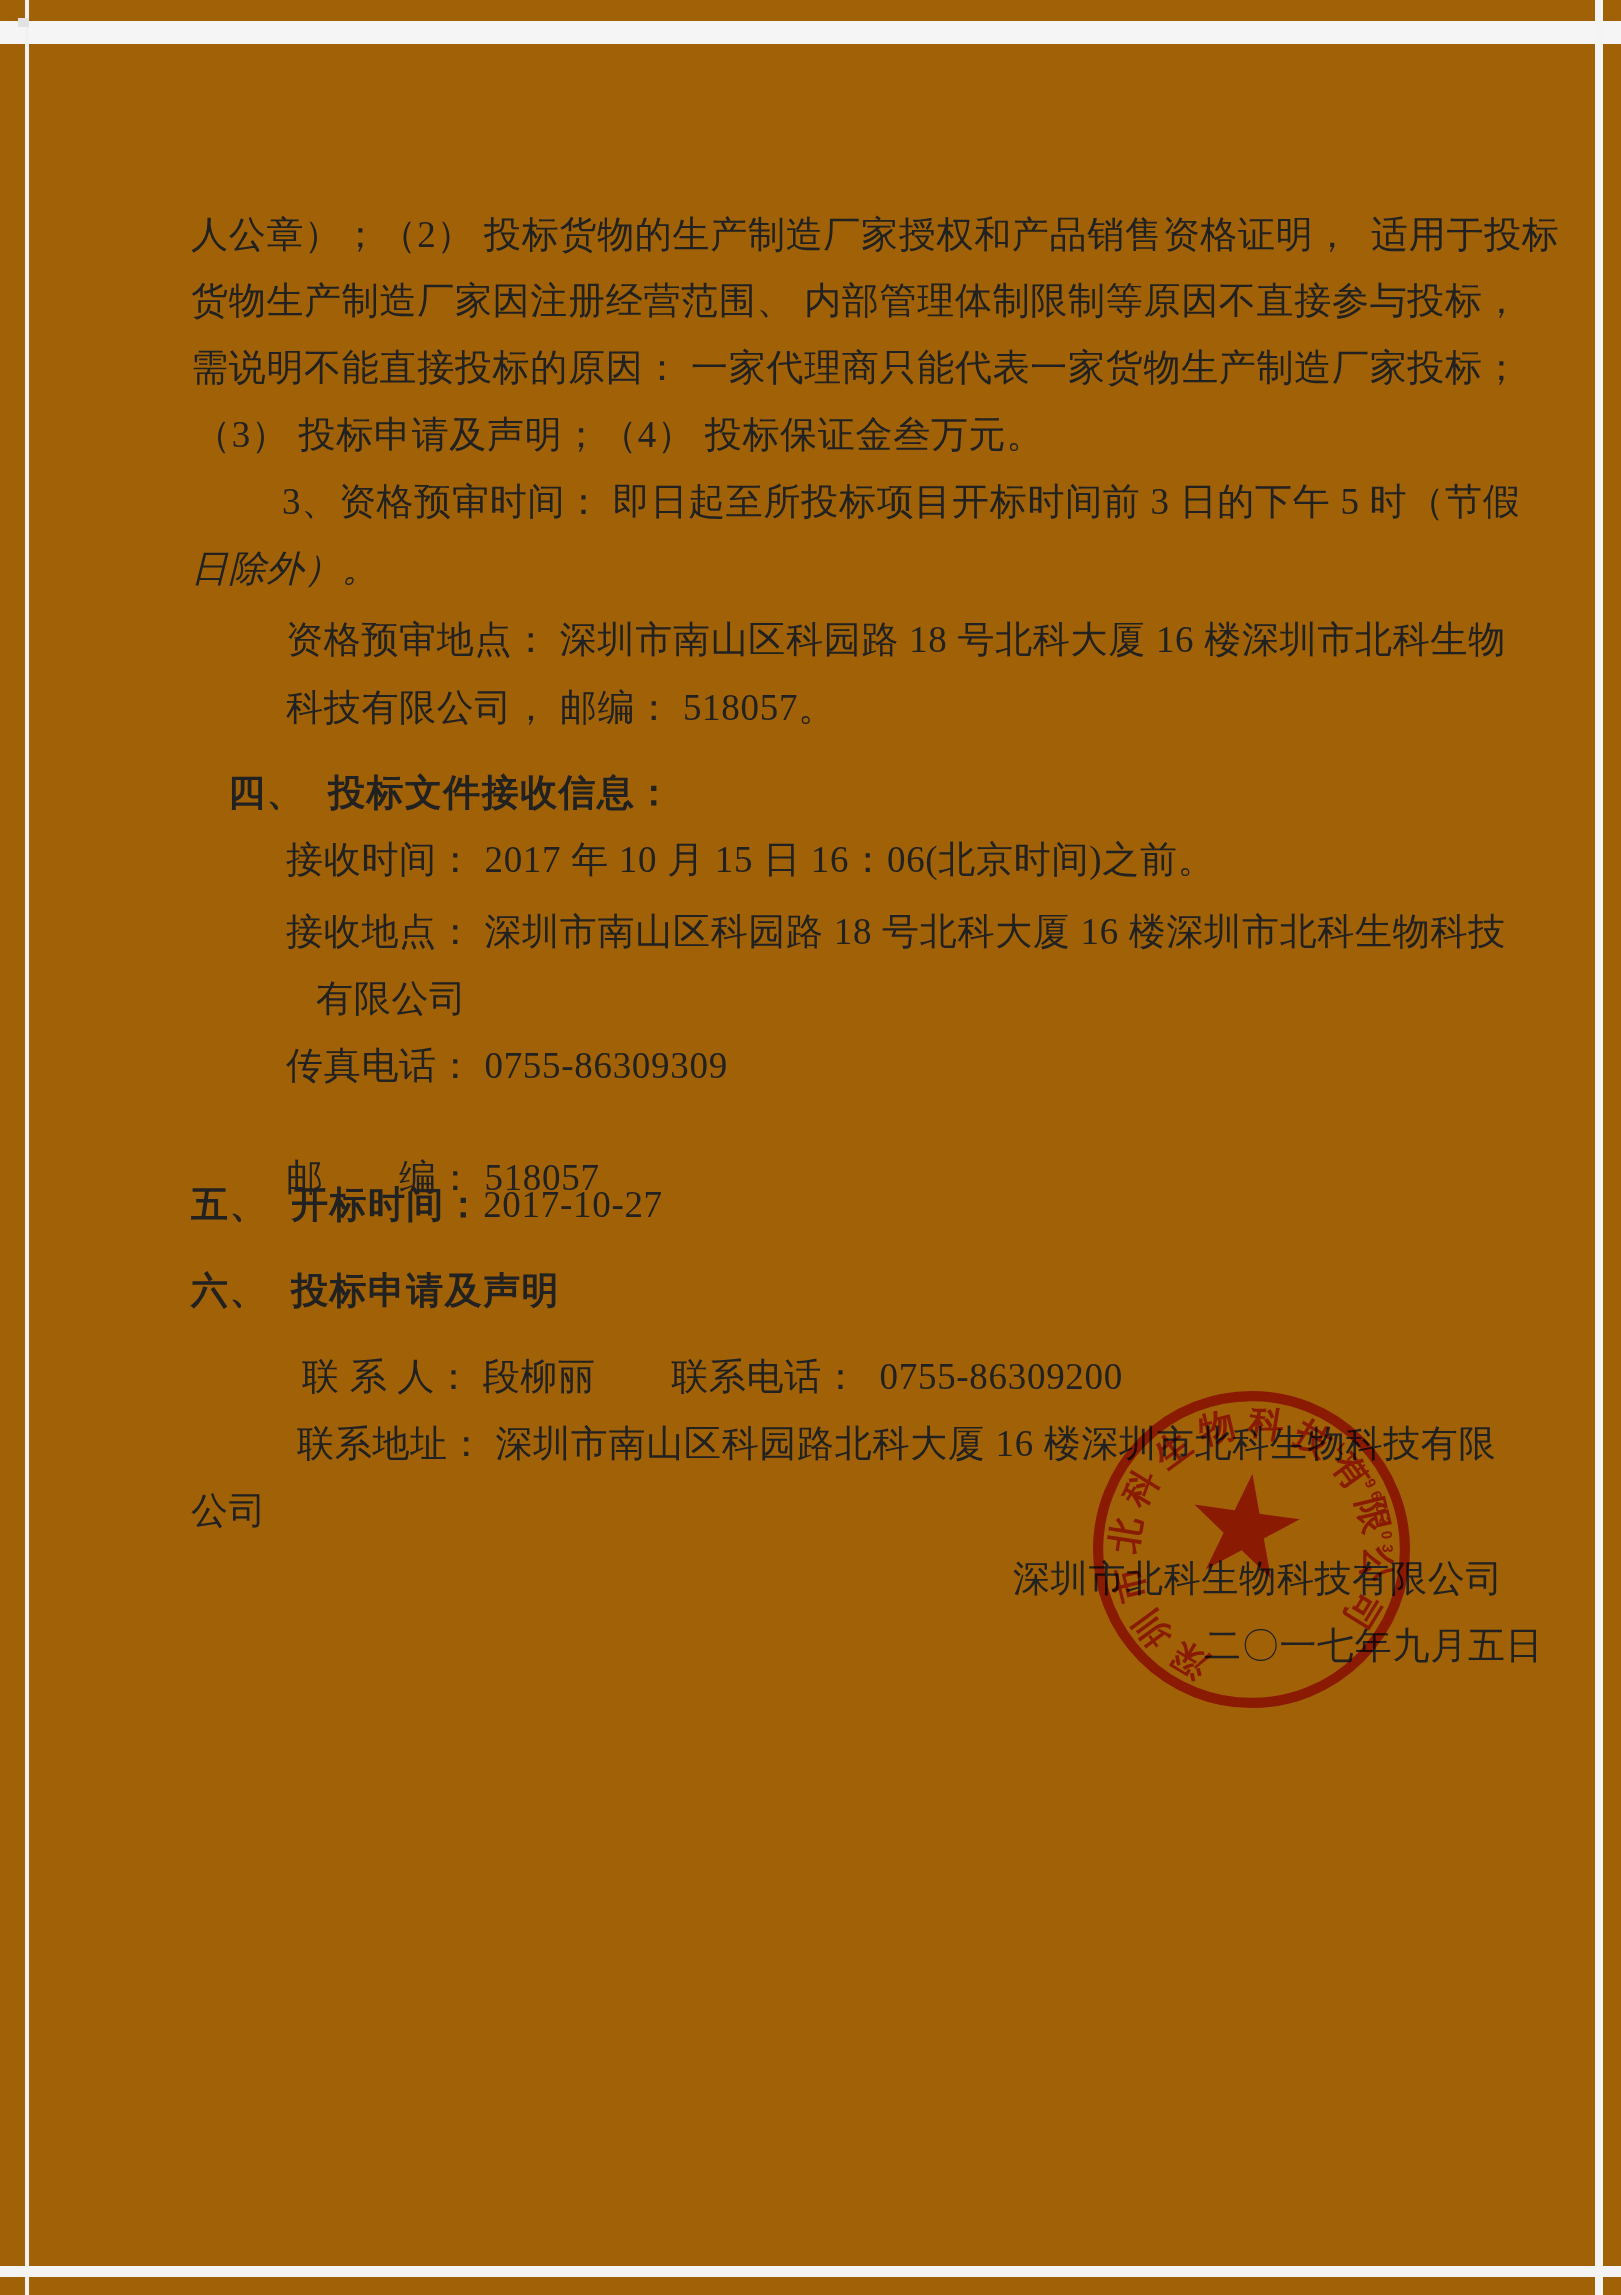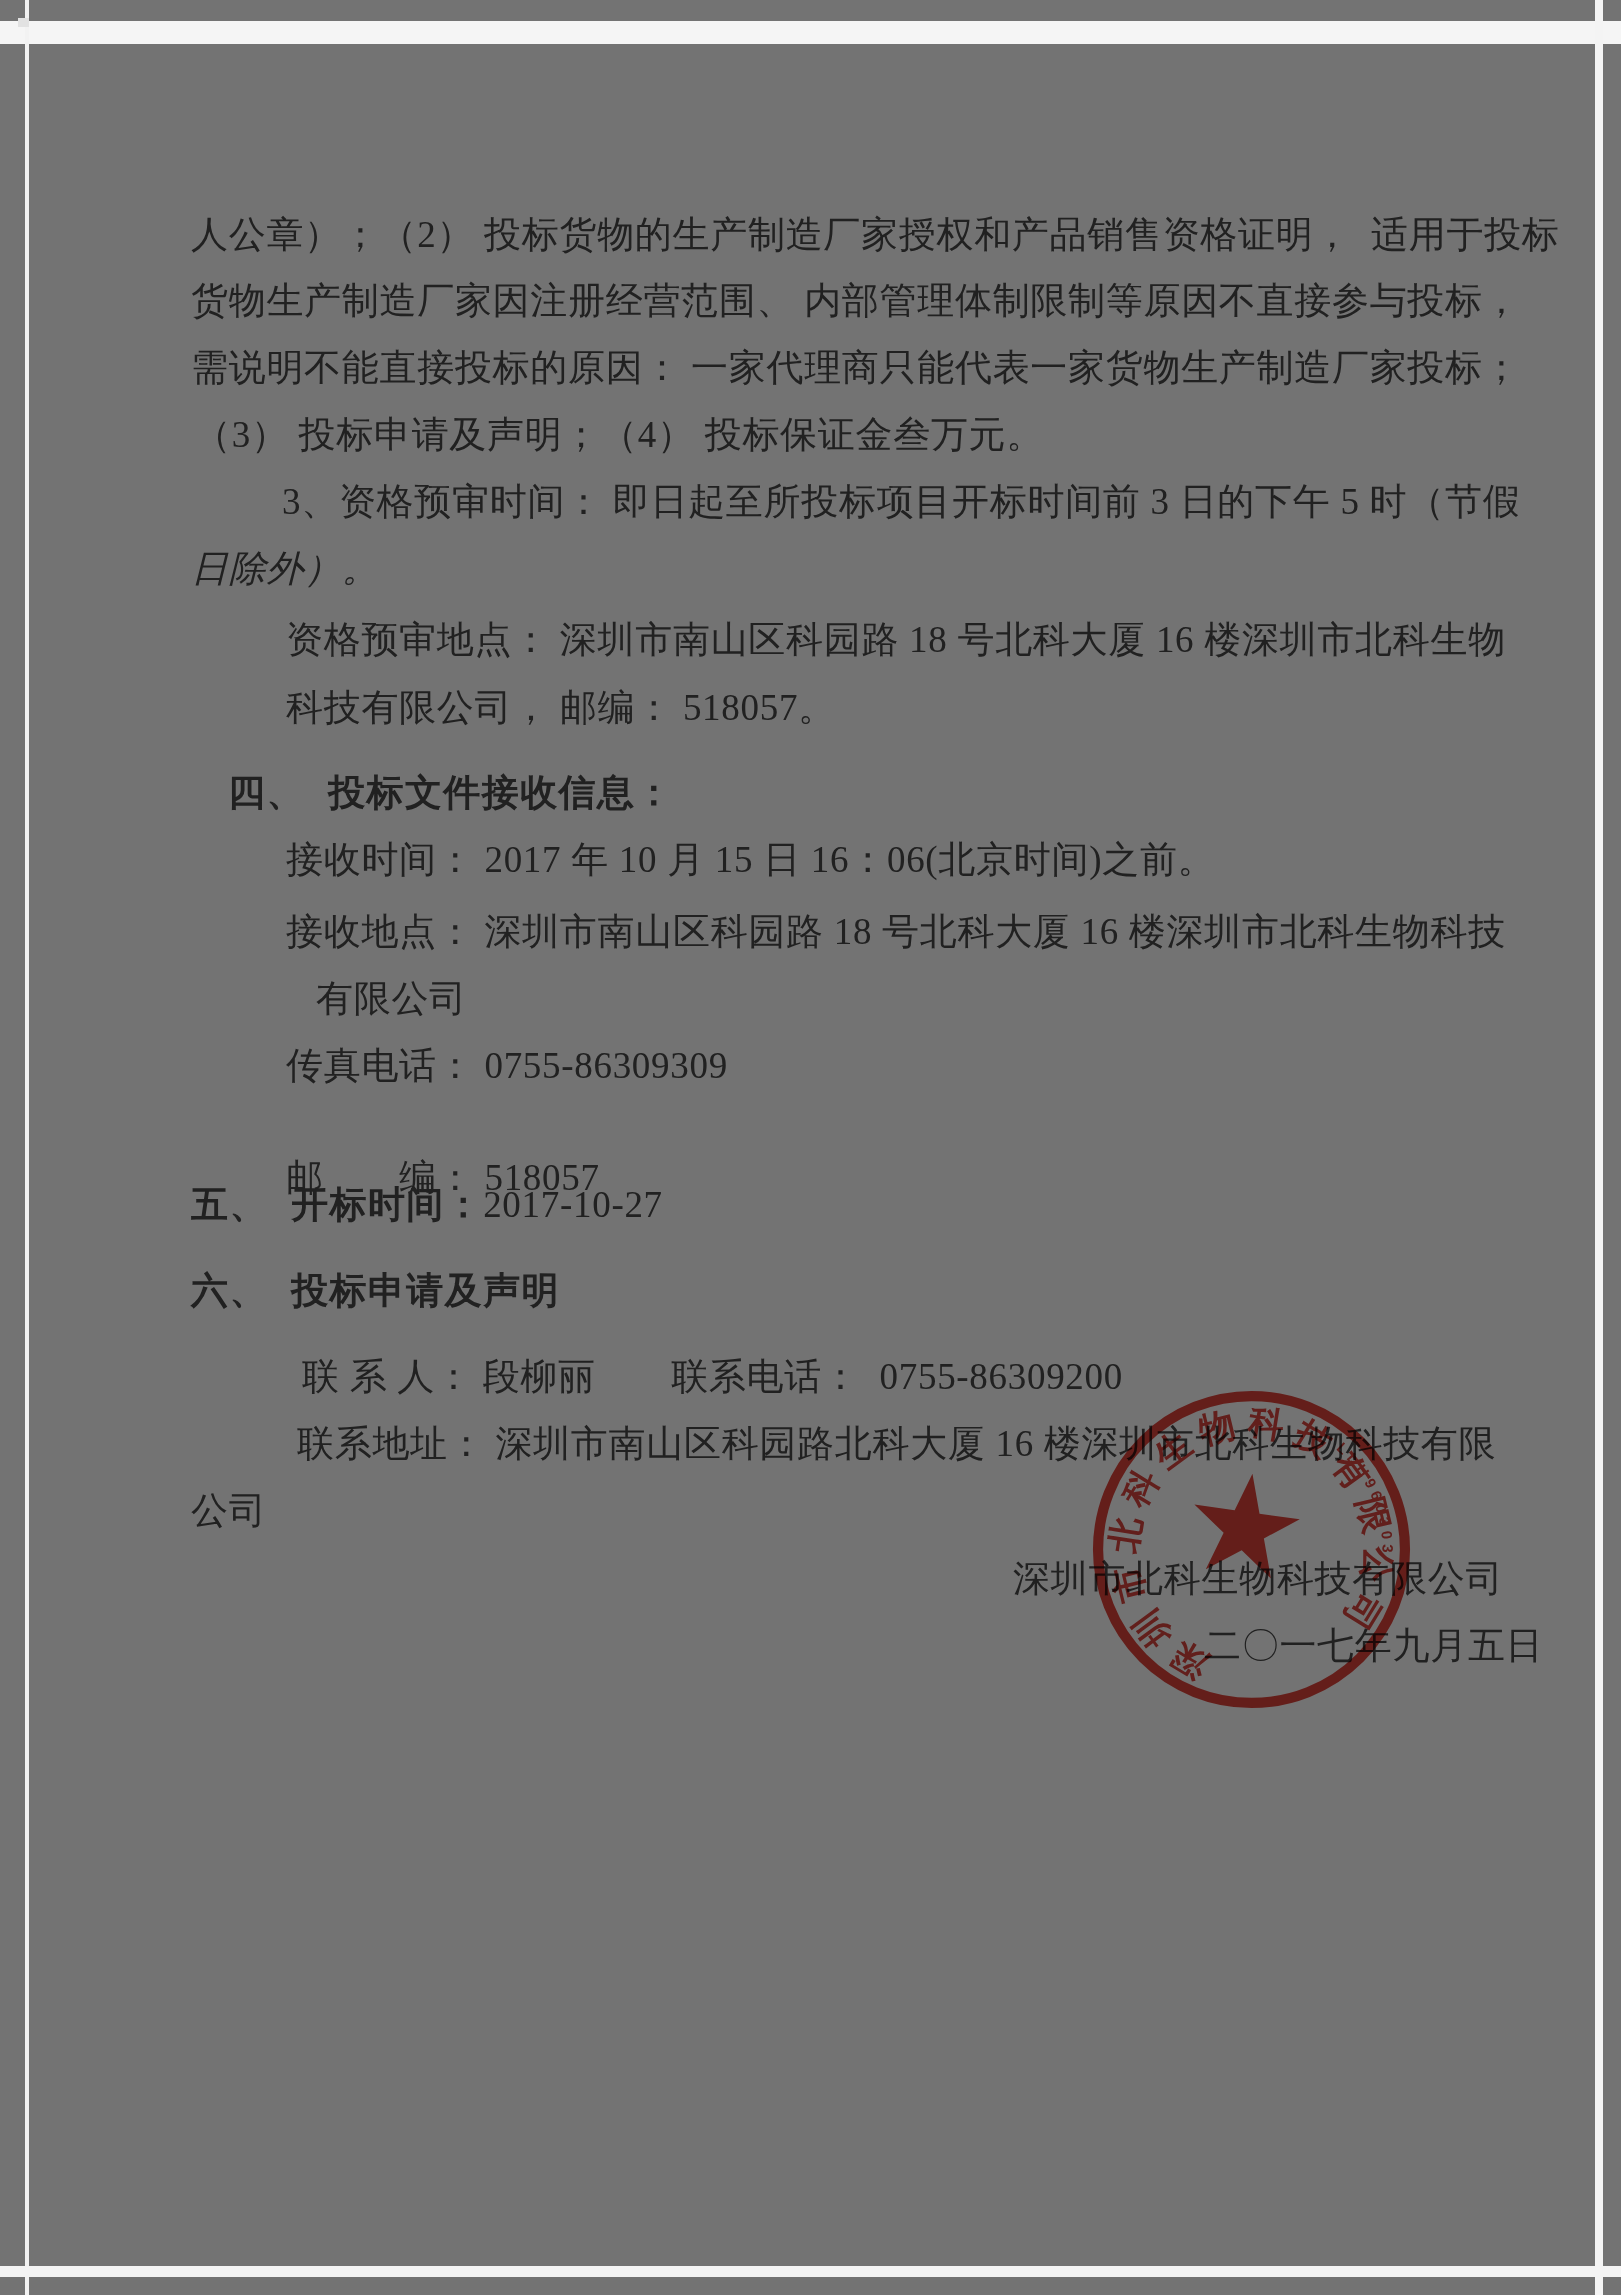--- a/index.html
+++ b/index.html
@@ -1,20 +1,20 @@
 <!DOCTYPE html>
 <html style="font-size:11px"><head>
 <meta charset="utf-8">
 <style>
   html, body { margin: 0; padding: 0; background: #ffffff; }
   .page {
     position: relative;
     width: 1622px;
     height: 2295px;
-    background: #737373;
+    background: #a16207;
     overflow: hidden;
     font-family: "Liberation Serif", "DejaVu Serif", serif;
     color: #212121;
   }
   
   .scan-band-top    { position:absolute; left:0; top:20.5px;  width:100%; height:23px; background:#f5f5f5; }
   .scan-band-left   { position:absolute; left:24.5px; top:0;  width:4.1px;  height:100%; background:#f2f2f2; }
   .scan-band-right  { position:absolute; left:1595px; top:0; width:8.2px; height:100%; background:#f4f4f4; }
   .scan-band-bottom { position:absolute; left:0; top:2266px; width:100%; height:11px; background:#f4f4f4; }
   .scan-speck       { position:absolute; left:17.7px; top:17.7px; width:11px; height:9.5px; background:#e2e2e2; }

